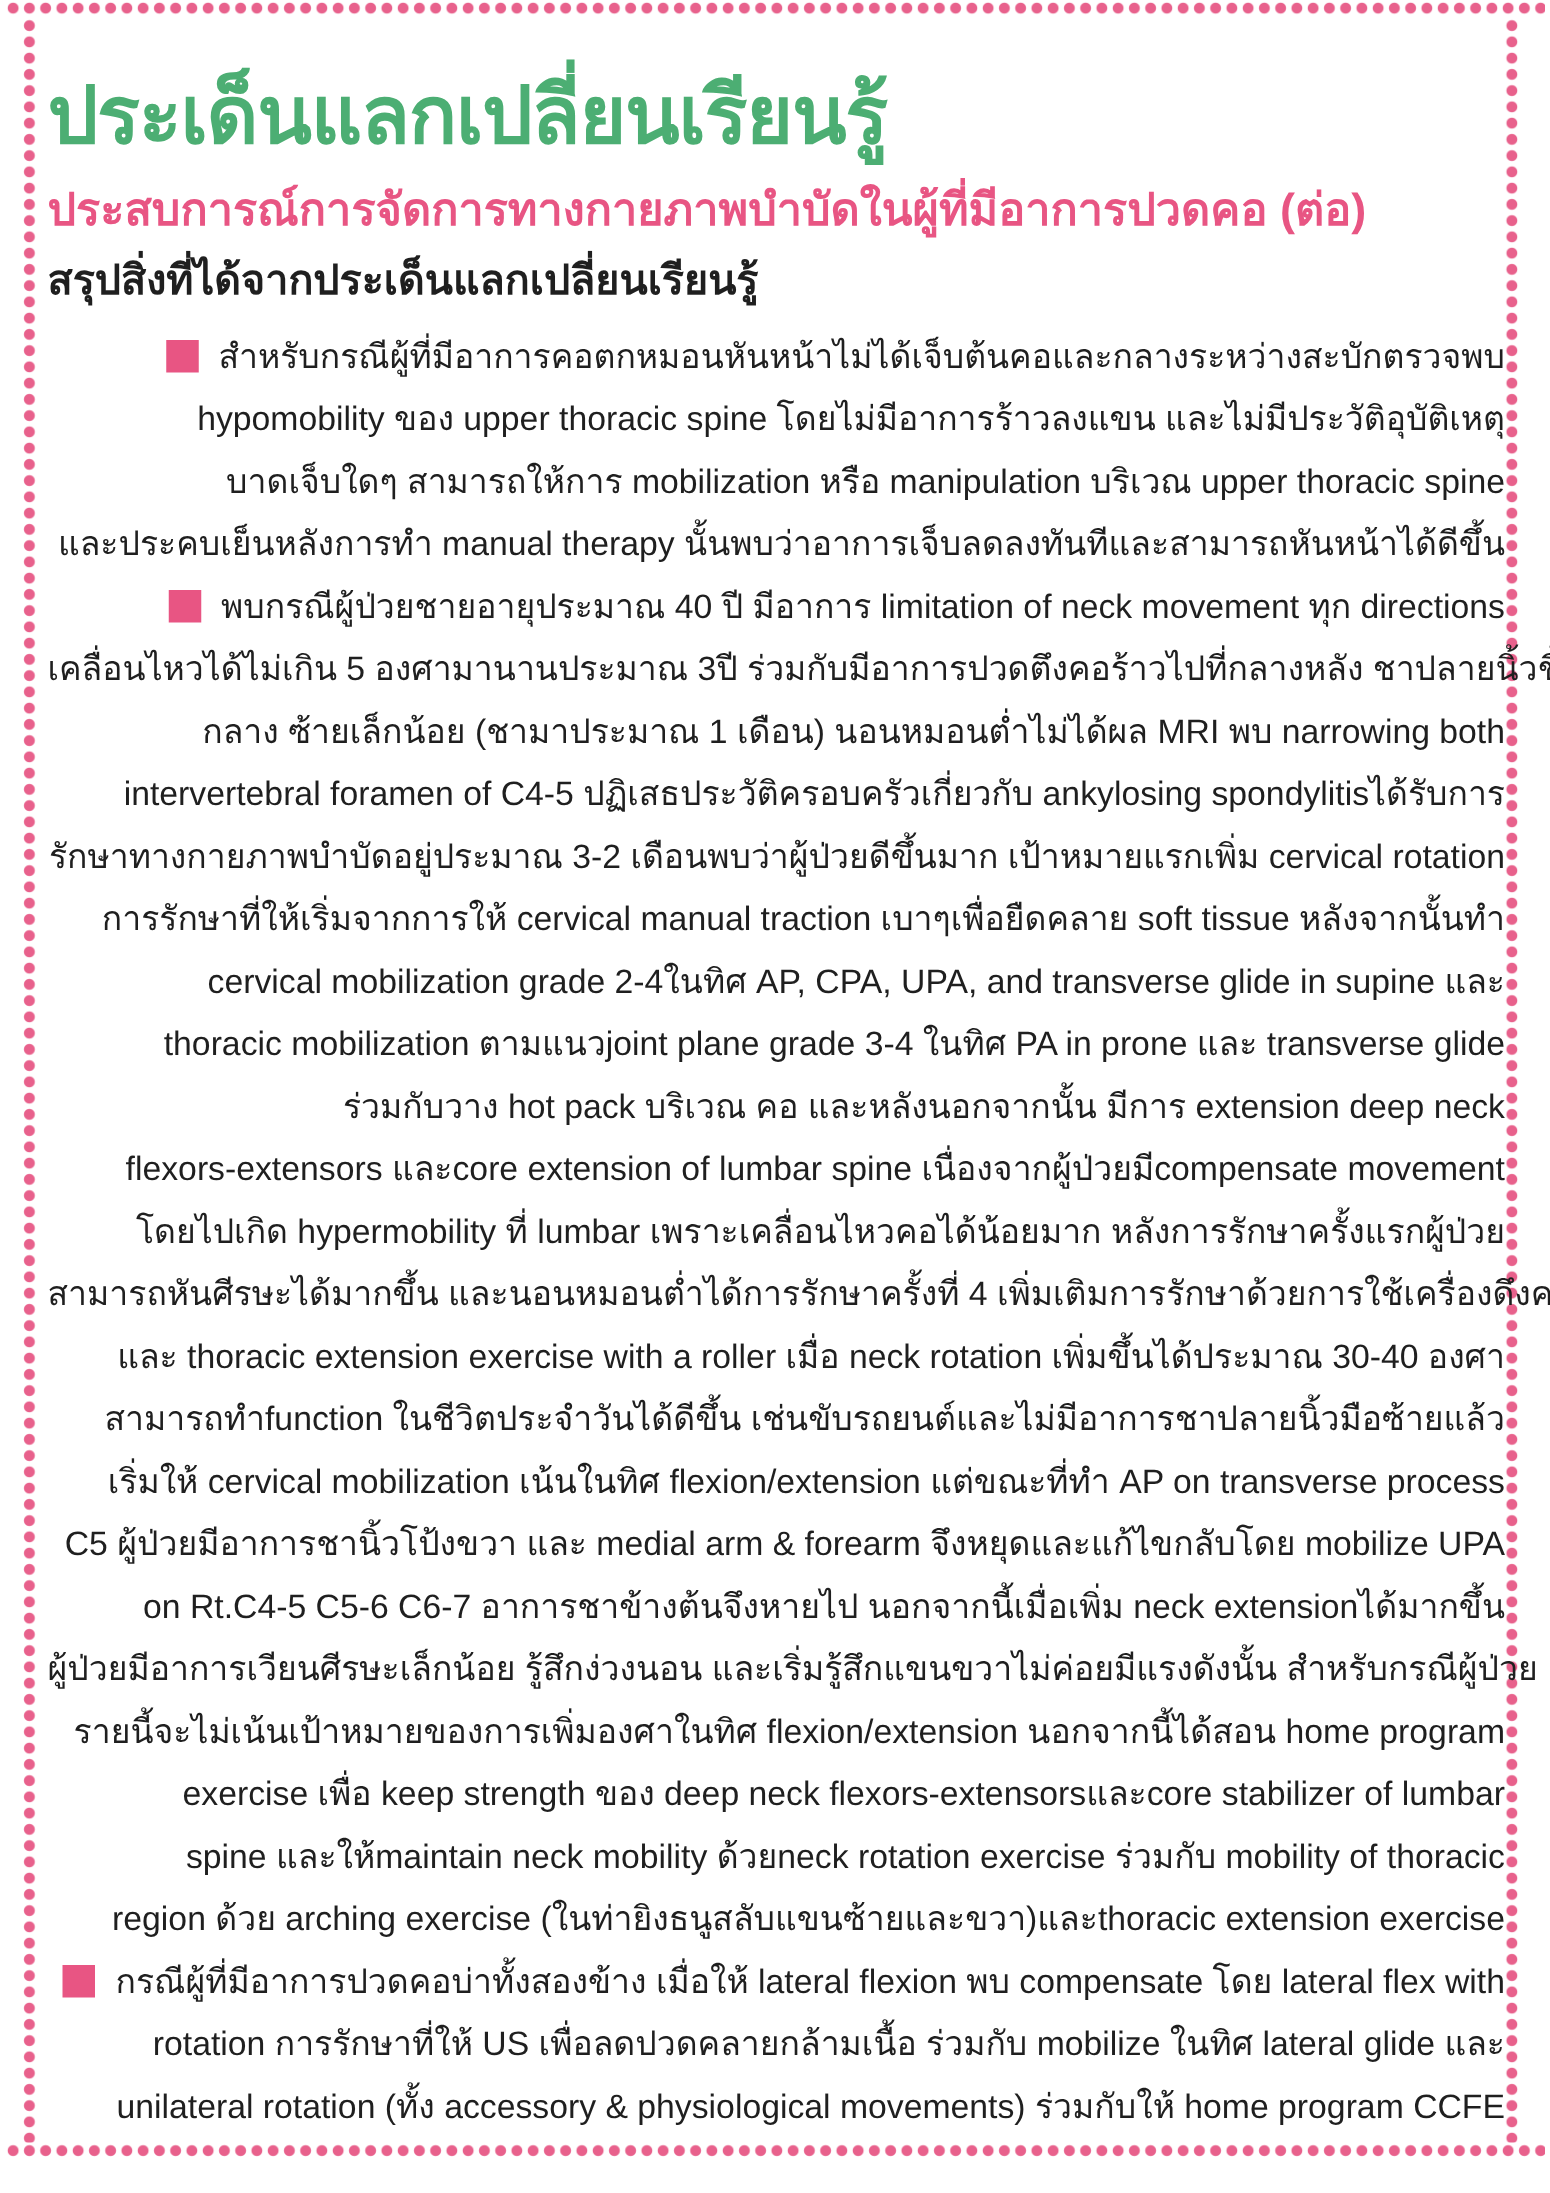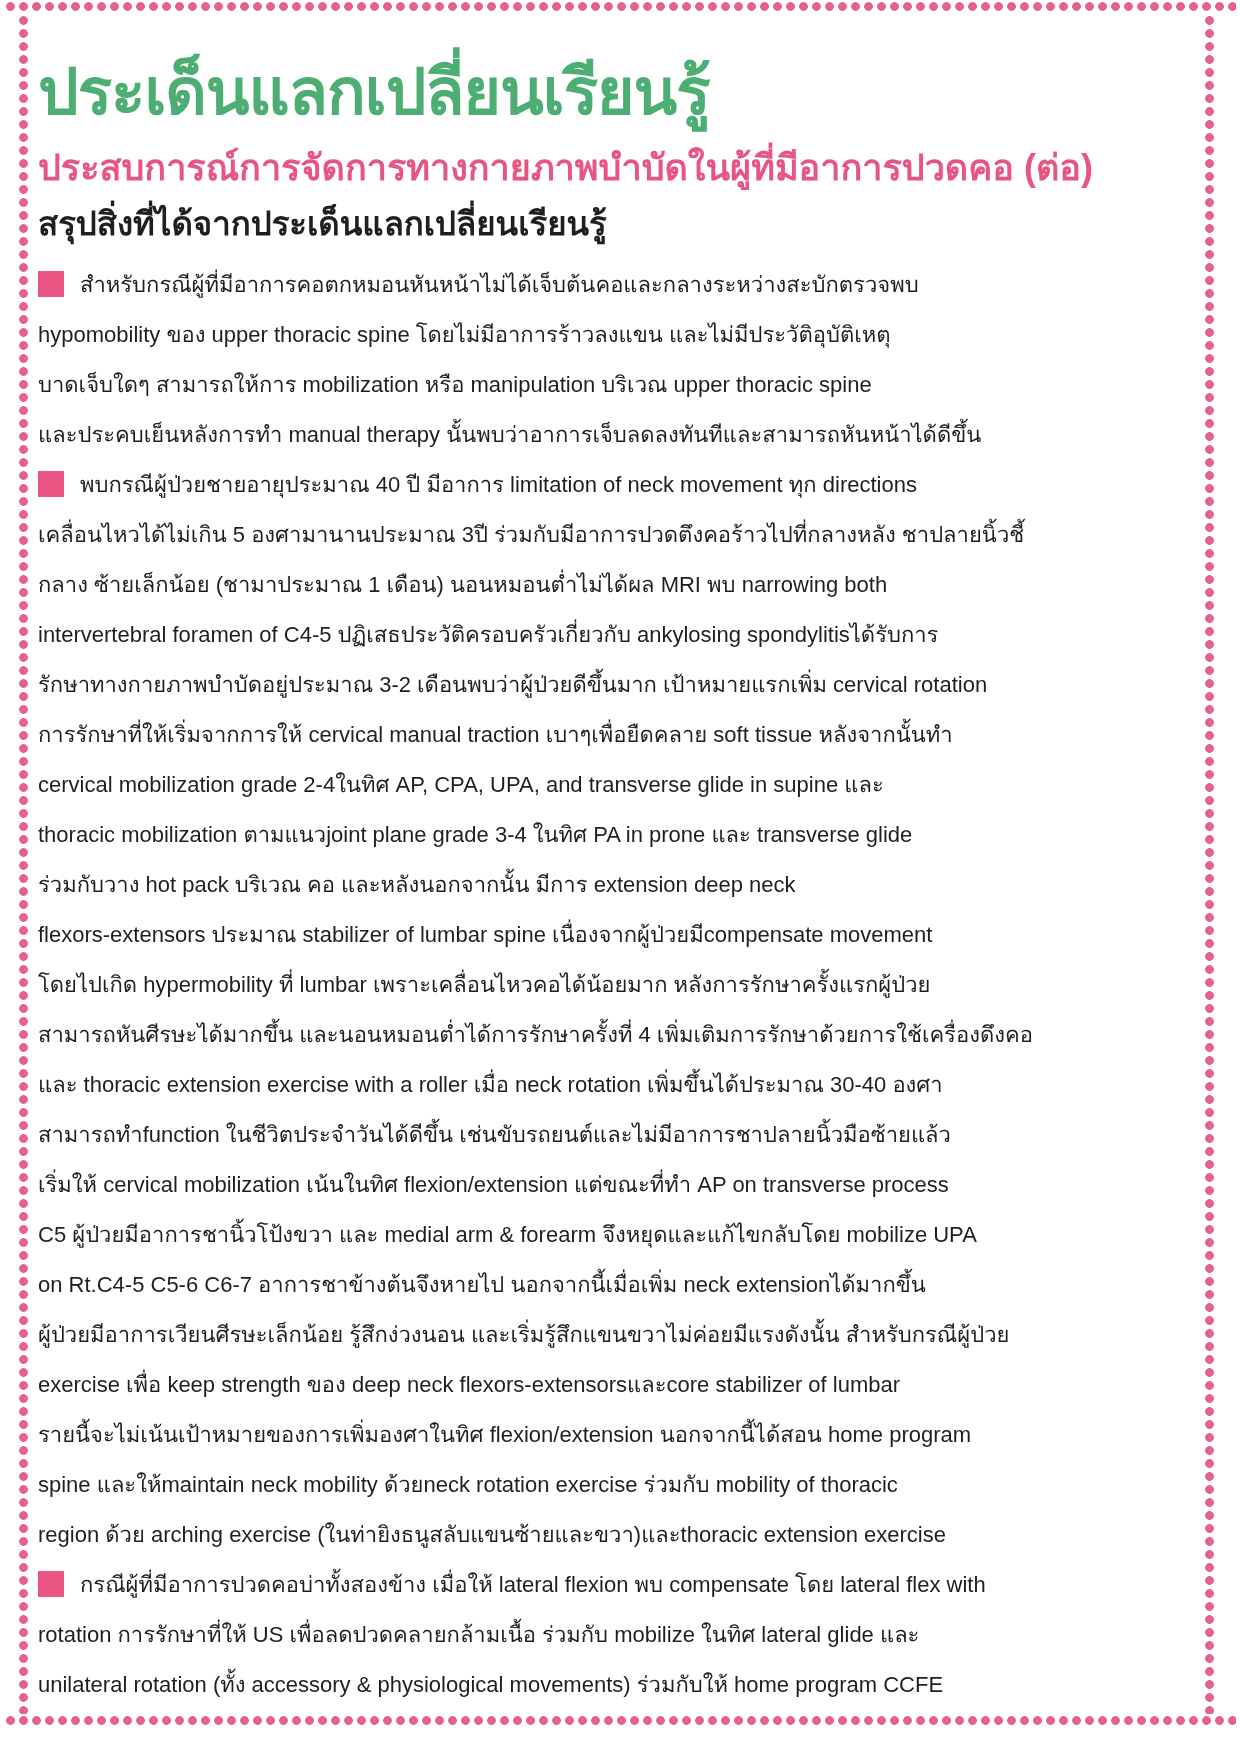--- a/index.html
+++ b/index.html
@@ -57,22 +57,23 @@
   }
   .section-heading {
     margin: 14px 0 0 0;
     font-size: 33px;
     font-weight: bold;
     line-height: 1.3;
     color: var(--text);
   }
   .body-text {
     margin-top: 14px;
-    font-size: 22px;
+    font-size: 27px;
     color: var(--text);
+    text-align: right;
   }
   .line {
     height: 50px;
     line-height: 50px;
     white-space: nowrap;
   }
   .bullet {
     display: inline-block;
     width: 26px; height: 26px;
     background: var(--pink);
@@ -100,31 +101,31 @@
         <div class="line"><span>และประคบเย็นหลังการทำ manual therapy นั้นพบว่าอาการเจ็บลดลงทันทีและสามารถหันหน้าได้ดีขึ้น</span></div>
         <div class="line"><span class="bullet"></span><span>พบกรณีผู้ป่วยชายอายุประมาณ 40 ปี มีอาการ limitation of neck movement ทุก directions</span></div>
         <div class="line"><span>เคลื่อนไหวได้ไม่เกิน 5 องศามานานประมาณ 3ปี ร่วมกับมีอาการปวดตึงคอร้าวไปที่กลางหลัง ชาปลายนิ้วชี้</span></div>
         <div class="line"><span>กลาง ซ้ายเล็กน้อย (ชามาประมาณ 1 เดือน) นอนหมอนต่ำไม่ได้ผล MRI พบ narrowing both</span></div>
         <div class="line"><span>intervertebral foramen of C4-5 ปฏิเสธประวัติครอบครัวเกี่ยวกับ ankylosing spondylitisได้รับการ</span></div>
         <div class="line"><span>รักษาทางกายภาพบำบัดอยู่ประมาณ 3-2 เดือนพบว่าผู้ป่วยดีขึ้นมาก เป้าหมายแรกเพิ่ม cervical rotation</span></div>
         <div class="line"><span>การรักษาที่ให้เริ่มจากการให้ cervical manual traction เบาๆเพื่อยืดคลาย soft tissue หลังจากนั้นทำ</span></div>
         <div class="line"><span>cervical mobilization grade 2-4ในทิศ AP, CPA, UPA, and transverse glide in supine และ</span></div>
         <div class="line"><span>thoracic mobilization ตามแนวjoint plane grade 3-4 ในทิศ PA in prone และ transverse glide</span></div>
         <div class="line"><span>ร่วมกับวาง hot pack บริเวณ คอ และหลังนอกจากนั้น มีการ extension deep neck</span></div>
-        <div class="line"><span>flexors-extensors ประมาณ stabilizer of lumbar spine เนื่องจากผู้ป่วยมีcompensate movement</span></div>
+        <div class="line"><span>flexors-extensors และcore extension of lumbar spine เนื่องจากผู้ป่วยมีcompensate movement</span></div>
         <div class="line"><span>โดยไปเกิด hypermobility ที่ lumbar เพราะเคลื่อนไหวคอได้น้อยมาก หลังการรักษาครั้งแรกผู้ป่วย</span></div>
         <div class="line"><span>สามารถหันศีรษะได้มากขึ้น และนอนหมอนต่ำได้การรักษาครั้งที่ 4 เพิ่มเติมการรักษาด้วยการใช้เครื่องดึงคอ</span></div>
         <div class="line"><span>และ thoracic extension exercise with a  roller เมื่อ neck rotation เพิ่มขึ้นได้ประมาณ 30-40 องศา</span></div>
         <div class="line"><span>สามารถทำfunction ในชีวิตประจำวันได้ดีขึ้น เช่นขับรถยนต์และไม่มีอาการชาปลายนิ้วมือซ้ายแล้ว</span></div>
         <div class="line"><span>เริ่มให้ cervical mobilization เน้นในทิศ flexion/extension แต่ขณะที่ทำ AP on transverse process</span></div>
         <div class="line"><span>C5 ผู้ป่วยมีอาการชานิ้วโป้งขวา และ medial arm &amp; forearm จึงหยุดและแก้ไขกลับโดย mobilize UPA</span></div>
         <div class="line"><span>on Rt.C4-5 C5-6  C6-7 อาการชาข้างต้นจึงหายไป นอกจากนี้เมื่อเพิ่ม neck extensionได้มากขึ้น</span></div>
         <div class="line"><span>ผู้ป่วยมีอาการเวียนศีรษะเล็กน้อย รู้สึกง่วงนอน และเริ่มรู้สึกแขนขวาไม่ค่อยมีแรงดังนั้น สำหรับกรณีผู้ป่วย</span></div>
+        <div class="line"><span>รายนี้จะไม่เน้นเป้าหมายของการเพิ่มองศาในทิศ flexion/extension นอกจากนี้ได้สอน home program</span></div>
         <div class="line"><span>exercise เพื่อ keep strength ของ deep neck flexors-extensorsและcore stabilizer of lumbar</span></div>
-        <div class="line"><span>รายนี้จะไม่เน้นเป้าหมายของการเพิ่มองศาในทิศ flexion/extension นอกจากนี้ได้สอน home program</span></div>
         <div class="line"><span>spine และให้maintain neck mobility ด้วยneck rotation exercise ร่วมกับ mobility of thoracic</span></div>
         <div class="line"><span>region ด้วย arching exercise (ในท่ายิงธนูสลับแขนซ้ายและขวา)และthoracic extension exercise</span></div>
         <div class="line"><span class="bullet"></span><span>กรณีผู้ที่มีอาการปวดคอบ่าทั้งสองข้าง เมื่อให้ lateral flexion พบ compensate โดย lateral flex with</span></div>
         <div class="line"><span>rotation การรักษาที่ให้ US เพื่อลดปวดคลายกล้ามเนื้อ ร่วมกับ mobilize ในทิศ lateral glide และ</span></div>
         <div class="line"><span>unilateral rotation (ทั้ง accessory &amp; physiological movements) ร่วมกับให้ home program CCFE</span></div>
       </div>
   </div>
 </div>
 
 </body></html>

